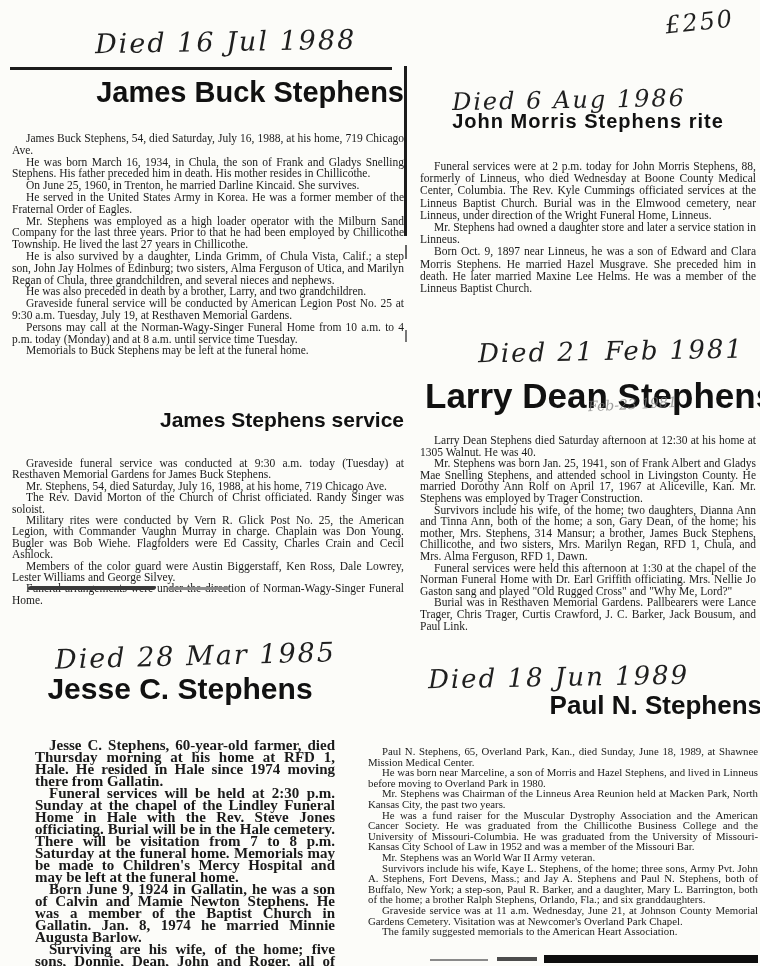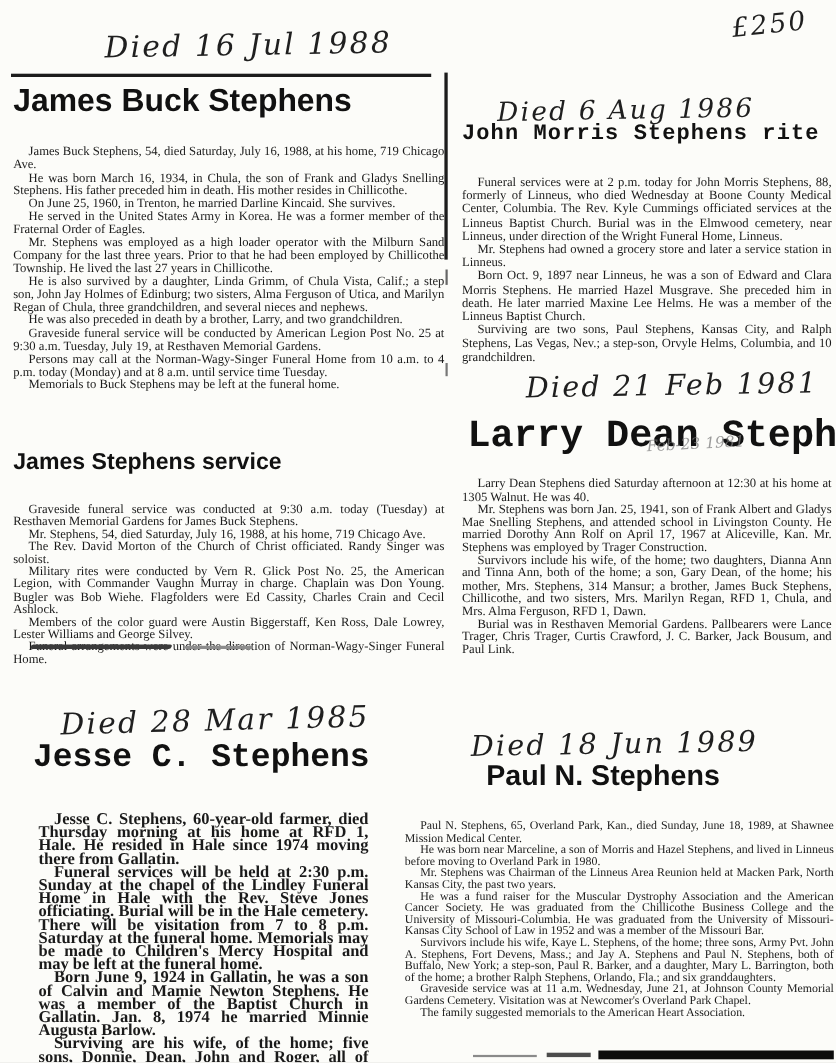--- a/index.html
+++ b/index.html
@@ -7,25 +7,25 @@
     position:relative; width:760px; height:966px; margin:0 auto;
     background:#fcfcf9; overflow:hidden;
     font-family:"Liberation Serif", serif; color:#161616;
   }
   .hand {
     position:absolute; font-family:"DejaVu Serif", serif; font-style:italic;
     color:#1f1f1f; white-space:nowrap; letter-spacing:2px;
   }
   .headline-sans {
     position:absolute; font-family:"Liberation Sans", sans-serif; font-weight:bold;
-    color:#111; text-align:left; white-space:nowrap;
+    color:#111; text-align:right; white-space:nowrap;
   }
   .headline-serif {
-    position:absolute; font-family:Liberation Mono, monospace; font-weight:bold;
-    color:#111; white-space:nowrap;
+    position:absolute; font-family:Liberation Sans, sans-serif; font-weight:bold;
+    color:#111; text-align:center; white-space:nowrap;
   }
   .body { position:absolute; text-align:justify; color:#1a1a1a;margin-top:25px; }
   .body p { margin:0; text-indent:14px; }
   .rule { position:absolute; background:#1c1c1c; }
   .smudge { position:absolute; background:#3a3a3a; border-radius:2px; }
   .pencil {
     position:absolute; font-family:"DejaVu Serif", serif; font-style:italic;
     color:#7d7d7d; opacity:.75; white-space:nowrap;
   }
 </style>
@@ -84,47 +84,48 @@
   <div class="rule" style="left:404px; top:66px; width:3px; height:170px;"></div>
   <div class="rule" style="left:405px; top:245px; width:2px; height:14px; background:#666;"></div>
   <div class="rule" style="left:405px; top:330px; width:2px; height:12px; background:#777;"></div>
 
   <div class="hand" style="left:452px; top:86px; font-size:24px; transform:rotate(-1deg);">Died 6 Aug 1986</div>
 
   <div class="headline-serif" style="left:420px; top:110px; width:336px; font-size:20px; letter-spacing:1px;">John Morris Stephens rite</div>
 
   <div class="body" style="left:420px; top:135px; width:336px; font-size:11.5px; line-height:12.2px;">
       <p>Funeral services were at 2 p.m. today for John Morris Stephens, 88, formerly of Linneus, who died Wednesday at Boone County Medical Center, Columbia. The Rev. Kyle Cummings officiated services at the Linneus Baptist Church. Burial was in the Elmwood cemetery, near Linneus, under direction of the Wright Funeral Home, Linneus.</p>
-      <p>Mr. Stephens had owned a grocery store and later a service station in Linneus.</p>
+      <p>Mr. Stephens had owned a daughter store and later a service station in Linneus.</p>
       <p>Born Oct. 9, 1897 near Linneus, he was a son of Edward and Clara Morris Stephens. He married Hazel Musgrave. She preceded him in death. He later married Maxine Lee Helms. He was a member of the Linneus Baptist Church.</p>
-      <p>Surviving are two sons, Paul Stephens, Kansas City, and Ralph Stephens, Las Vegas, Nev.; a step-son, Orvyle Helms, Columbia, and 10 grandchildren.</p>
     </div>
 
   <div class="hand" style="left:478px; top:336px; font-size:26px; transform:rotate(-1deg);">Died 21 Feb 1981</div>
 
   <div class="headline-serif" style="left:425px; top:376px; width:336px; font-size:35px;">Larry Dean Stephens</div>
 
   <div class="pencil" style="left:588px; top:396px; font-size:14px; transform:rotate(-3deg);">Feb-23 1981</div>
 
   <div class="body" style="left:420px; top:410px; width:336px; font-size:11.5px; line-height:11.6px;">
       <p>Larry Dean Stephens died Saturday afternoon at 12:30 at his home at 1305 Walnut. He was 40.</p>
       <p>Mr. Stephens was born Jan. 25, 1941, son of Frank Albert and Gladys Mae Snelling Stephens, and attended school in Livingston County. He married Dorothy Ann Rolf on April 17, 1967 at Aliceville, Kan. Mr. Stephens was employed by Trager Construction.</p>
       <p>Survivors include his wife, of the home; two daughters, Dianna Ann and Tinna Ann, both of the home; a son, Gary Dean, of the home; his mother, Mrs. Stephens, 314 Mansur; a brother, James Buck Stephens, Chillicothe, and two sisters, Mrs. Marilyn Regan, RFD 1, Chula, and Mrs. Alma Ferguson, RFD 1, Dawn.</p>
+      <p>Funeral services were held this afternoon at 1:30 at the chapel of the Norman Funeral Home with Dr. Earl Griffith officiating. Mrs. Nellie Jo Gaston sang and played "Old Rugged Cross" and "Why Me, Lord?"</p>
       <p>Burial was in Resthaven Memorial Gardens. Pallbearers were Lance Trager, Chris Trager, Curtis Crawford, J. C. Barker, Jack Bousum, and Paul Link.</p>
     </div>
 
   <div class="hand" style="left:428px; top:662px; font-size:26px; transform:rotate(-1deg);">Died 18 Jun 1989</div>
 
   <div class="headline-sans" style="left:442px; top:690px; width:320px; font-size:26px;">Paul N. Stephens</div>
 
   <div class="body" style="left:368px; top:721px; width:390px; font-size:10.8px; line-height:10.6px;">
       <p>Paul N. Stephens, 65, Overland Park, Kan., died Sunday, June 18, 1989, at Shawnee Mission Medical Center.</p>
       <p>He was born near Marceline, a son of Morris and Hazel Stephens, and lived in Linneus before moving to Overland Park in 1980.</p>
       <p>Mr. Stephens was Chairman of the Linneus Area Reunion held at Macken Park, North Kansas City, the past two years.</p>
       <p>He was a fund raiser for the Muscular Dystrophy Association and the American Cancer Society. He was graduated from the Chillicothe Business College and the University of Missouri-Columbia. He was graduated from the University of Missouri-Kansas City School of Law in 1952 and was a member of the Missouri Bar.</p>
+      <p>Mr. Stephens was an World War II Army veteran.</p>
       <p>Survivors include his wife, Kaye L. Stephens, of the home; three sons, Army Pvt. John A. Stephens, Fort Devens, Mass.; and Jay A. Stephens and Paul N. Stephens, both of Buffalo, New York; a step-son, Paul R. Barker, and a daughter, Mary L. Barrington, both of the home; a brother Ralph Stephens, Orlando, Fla.; and six granddaughters.</p>
       <p>Graveside service was at 11 a.m. Wednesday, June 21, at Johnson County Memorial Gardens Cemetery. Visitation was at Newcomer's Overland Park Chapel.</p>
       <p>The family suggested memorials to the American Heart Association.</p>
     </div>
 
   <div class="rule" style="left:544px; top:955px; width:214px; height:8px; background:#0d0d0d;"></div>
   <div class="rule" style="left:497px; top:957px; width:40px; height:4px; background:#4c4c4c;"></div>
   <div class="rule" style="left:430px; top:959px; width:58px; height:2px; background:#8a8a8a;"></div>
 
 </div>

